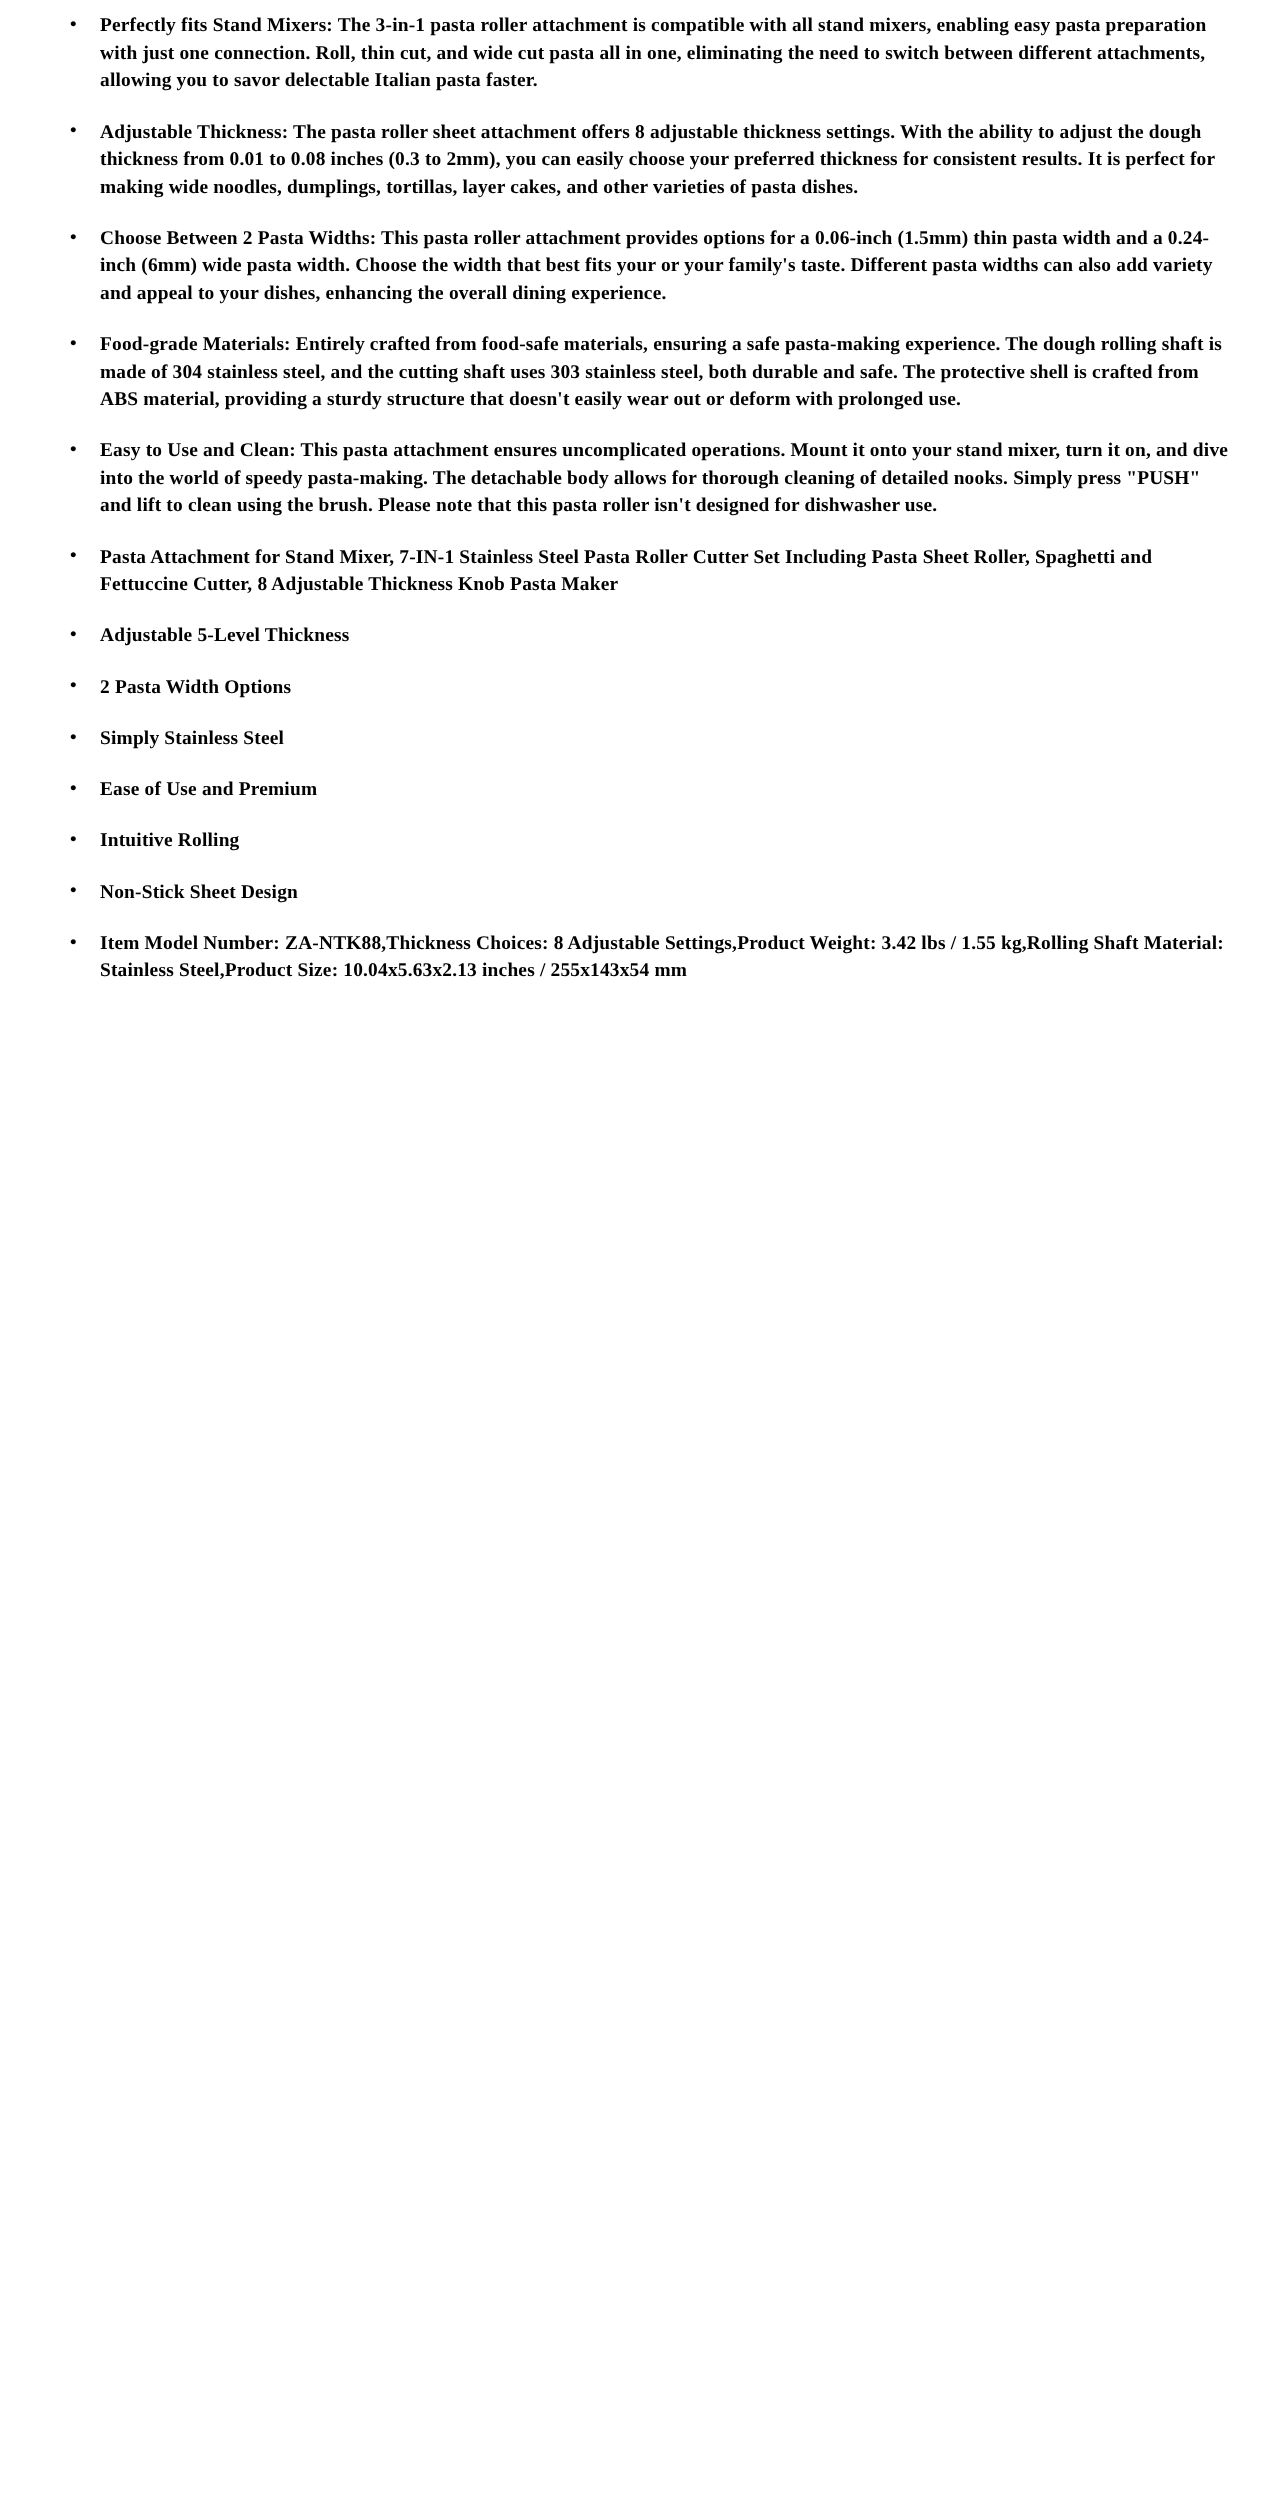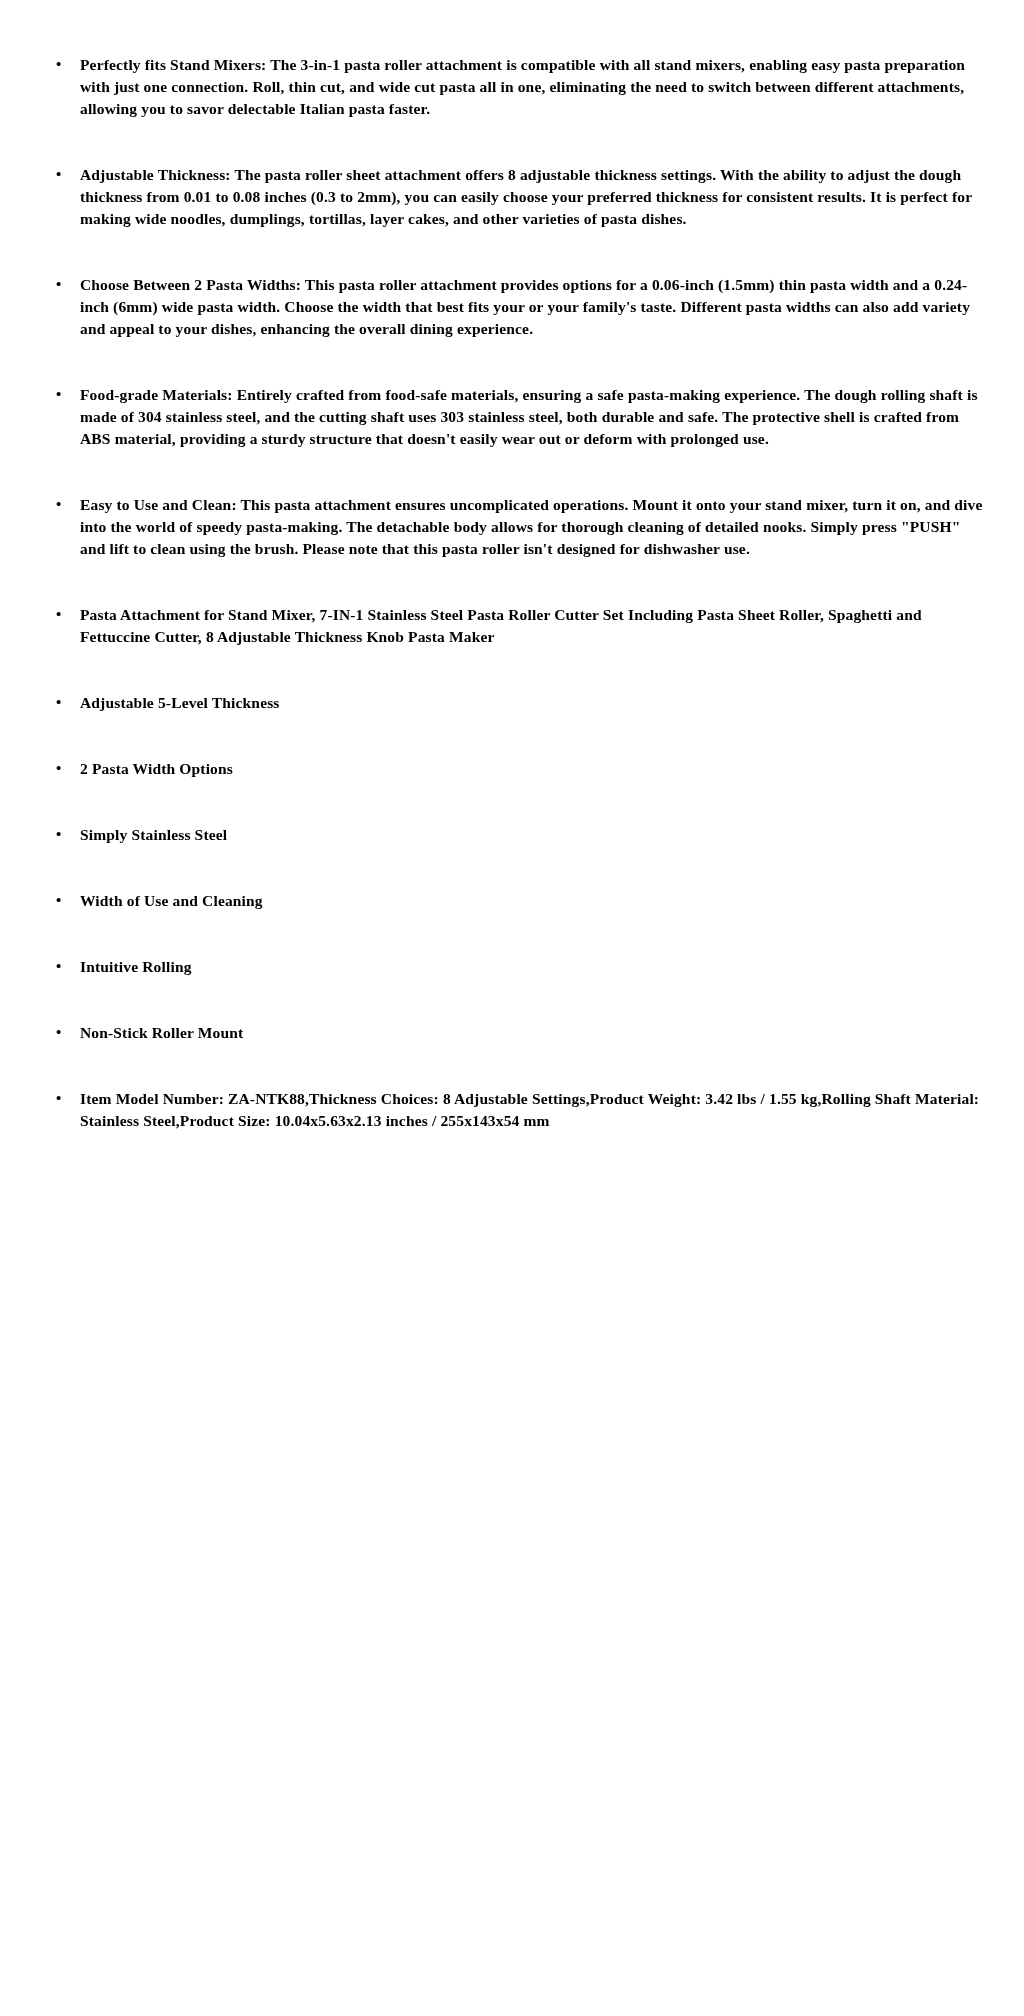--- a/index.html
+++ b/index.html
@@ -38,21 +38,20 @@
   ul.feature-list li .bullet {
     position: absolute;
     left: 56px;
     top: 0;
     font-size: 15px;
     line-height: 1.42;
     font-weight: bold;
   }
   ul.feature-list li .text {
     display: block;
-    margin-top: 44px;
   }
 </style>
 </head>
 <body>
 
 <div class="page">
   <ul class="feature-list">
 
     <li>
       <span class="bullet">•</span>
@@ -94,31 +93,31 @@
       <span class="text">2 Pasta Width Options</span>
     </li>
 
     <li>
       <span class="bullet">•</span>
       <span class="text">Simply Stainless Steel</span>
     </li>
 
     <li>
       <span class="bullet">•</span>
-      <span class="text">Width of Use and Cleaning</span>
+      <span class="text">Ease of Use and Premium</span>
     </li>
 
     <li>
       <span class="bullet">•</span>
       <span class="text">Intuitive Rolling</span>
     </li>
 
     <li>
       <span class="bullet">•</span>
-      <span class="text">Non-Stick Roller Mount</span>
+      <span class="text">Non-Stick Sheet Design</span>
     </li>
 
     <li>
       <span class="bullet">•</span>
       <span class="text">Item Model Number: ZA-NTK88,Thickness Choices: 8 Adjustable Settings,Product Weight: 3.42 lbs / 1.55 kg,Rolling Shaft Material: Stainless Steel,Product Size: 10.04x5.63x2.13 inches / 255x143x54 mm</span>
     </li>
 
   </ul>
 </div>
 

